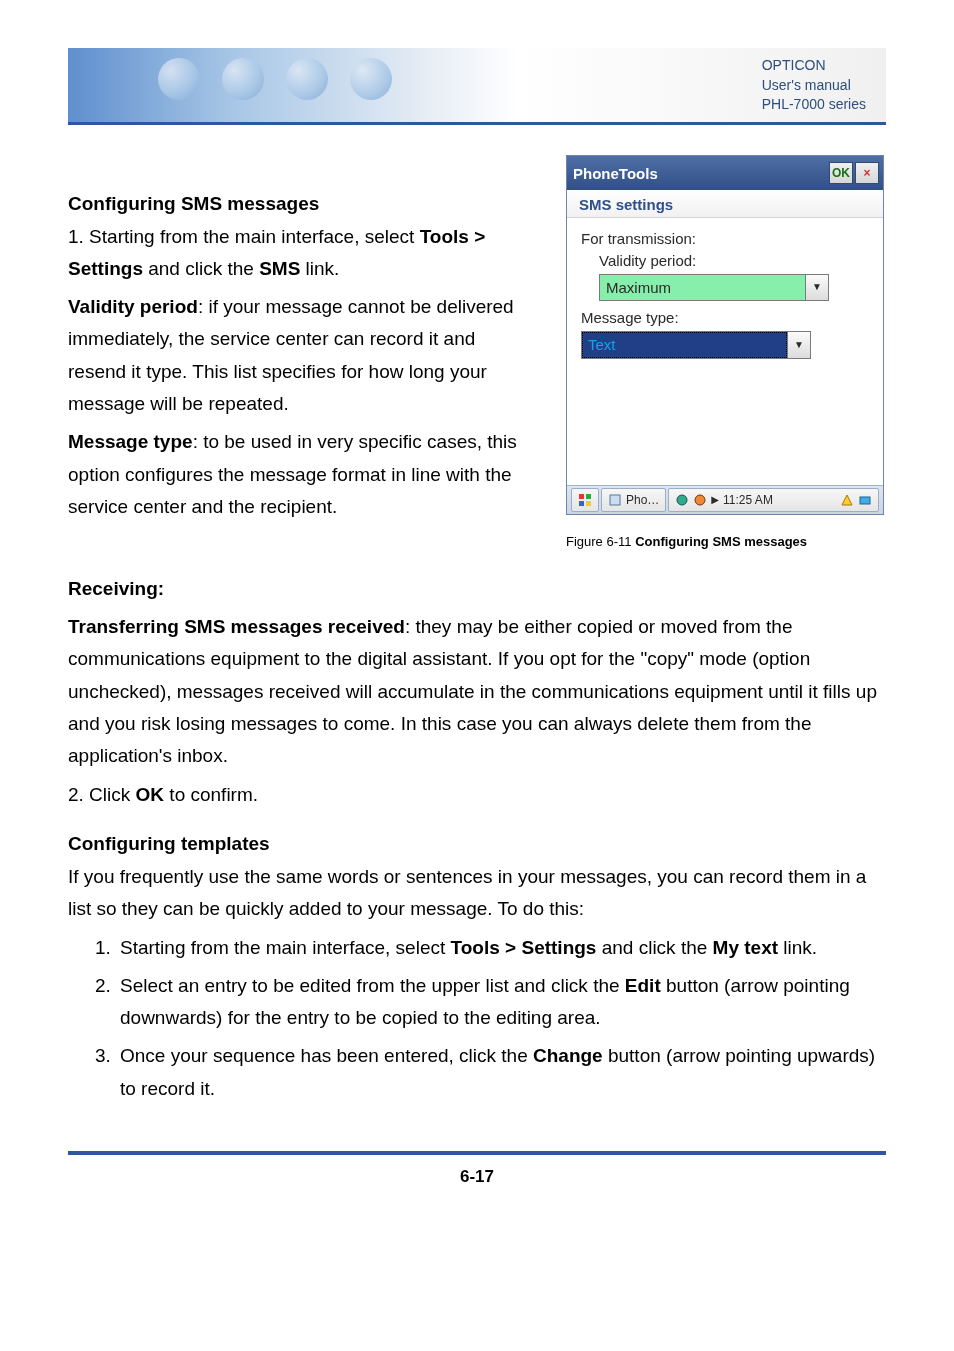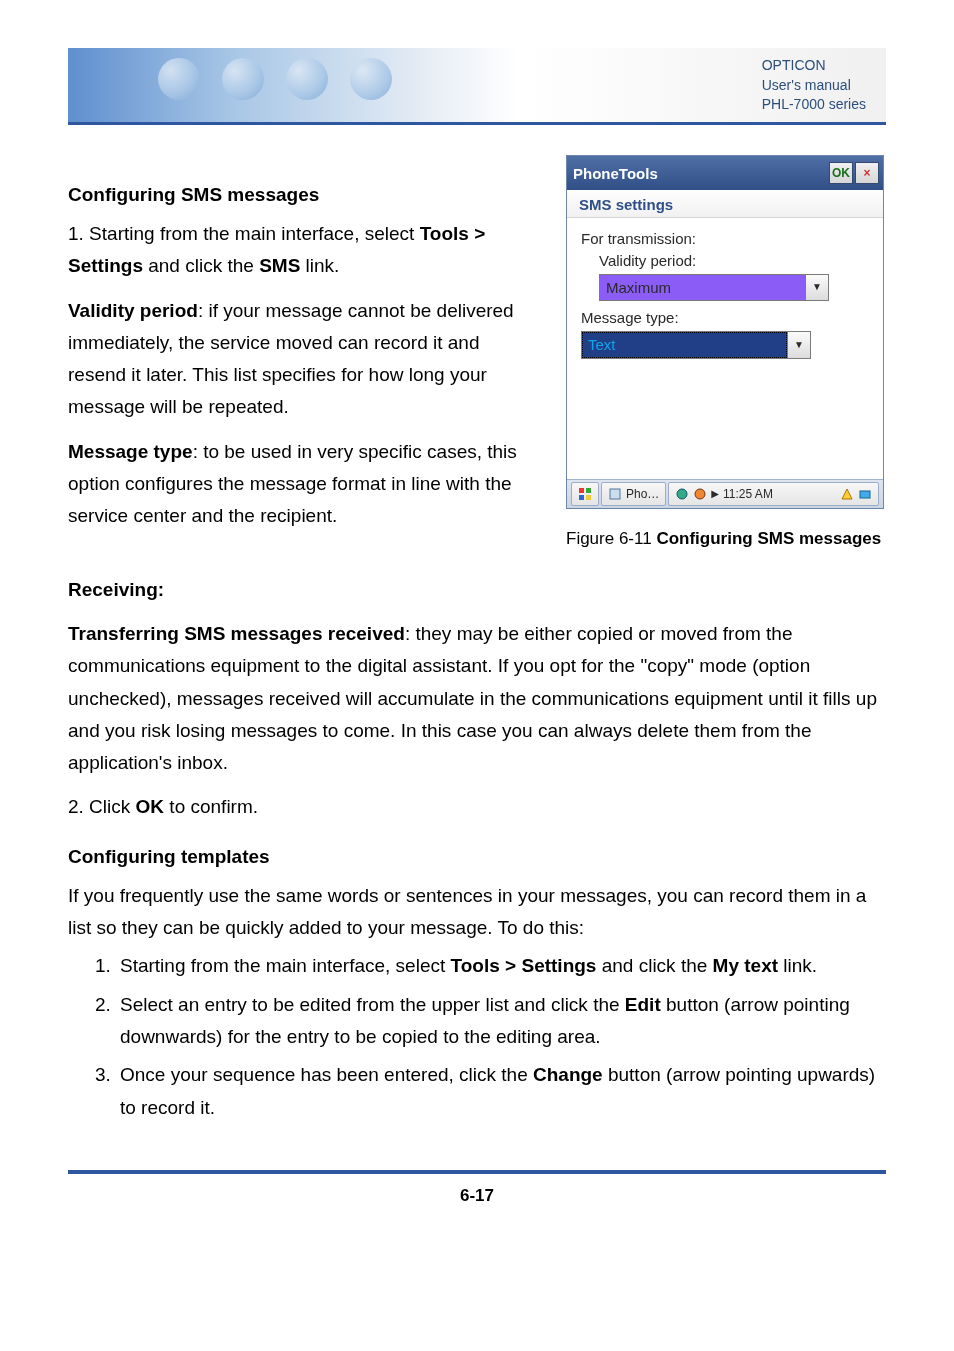--- a/index.html
+++ b/index.html
@@ -47,21 +47,21 @@
     line-height: 1.4;
   }
   h4.section {
     font-size: 19px;
     font-weight: bold;
     margin: 18px 0 6px 0;
   }
   p.body, div.body {
     font-size: 19px;
     line-height: 1.7;
-    margin: 12px 0 6px 0;
+    margin: 0 0 6px 0;
   }
   .indent1 {
     margin-left: 30px;
   }
   .two-col {
     display: flex;
     align-items: center;
     gap: 36px;
   }
   .col-left {
@@ -105,38 +105,38 @@
   .shot-btn.close { color: #c33; font-weight: bold; }
   .shot-sub {
     background: linear-gradient(#fefefe,#f1f1f1);
     color: #2f4f8a;
     font-weight: bold;
     font-size: 15px;
     padding: 6px 12px 4px 12px;
     border-bottom: 1px solid #d5d5d5;
   }
   .shot-body {
-    padding: 10px 14px 4px 14px;
+    padding: 10px 14px 10px 14px;
     font-size: 15px;
     color: #2a2a2a;
     line-height: 1.45;
   }
   .shot-label { margin: 0; }
   .shot-sublabel { margin: 0 0 2px 18px; }
   .shot-field {
     display: flex;
     align-items: stretch;
     margin: 0 0 6px 18px;
     width: 230px;
   }
   .shot-field .val {
     flex: 1;
     border: 1px solid #7a7a7a;
     padding: 2px 6px;
-    background: #8b5cf6;
+    background: #86efac;
     font-size: 15px;
   }
   .shot-field .val.sel {
     background: #203f86;
     color: #0ea5e9;
     outline: 1px dotted #000;
     outline-offset: -2px;
   }
   .shot-field .dd {
     width: 22px;
@@ -168,21 +168,21 @@
     font-size: 12px;
     color: #2a2a2a;
     gap: 4px;
   }
   .tbtn .ic {
     width: 14px;
     height: 14px;
     display: inline-block;
   }
   .caption {
-    font-size: 17px;
+    font-size: 13px;
     line-height: 1.7;
     margin-top: 16px;
   }
   ol.steps {
     margin: 4px 0 0 0;
     padding-left: 48px;
     font-size: 19px;
     line-height: 1.7;
   }
   ol.steps li { margin-bottom: 6px; padding-left: 4px; }
@@ -214,21 +214,21 @@
     </div>
   </div>
 
   <div class="two-col">
     <div class="col-left">
       <h4 class="section">Configuring SMS messages</h4>
       <p class="body">
         <span>1. Starting from the main interface, select </span><b>Tools &gt; Settings</b><span> and click the </span><b>SMS</b><span> link.</span>
       </p>
       <p class="body indent1">
-        <b>Validity period</b><span>: if your message cannot be delivered immediately, the service moved can record it and resend it later. This list specifies for how long your message will be repeated.</span>
+        <b>Validity period</b><span>: if your message cannot be delivered immediately, the service center can record it and resend it type. This list specifies for how long your message will be repeated.</span>
       </p>
       <p class="body indent1">
         <b>Message type</b><span>: to be used in very specific cases, this option configures the message format in line with the service center and the recipient.</span>
       </p>
     </div>
 
     <div class="col-right">
       <div class="shot">
         <div class="shot-title">
           <span>PhoneTools</span>

